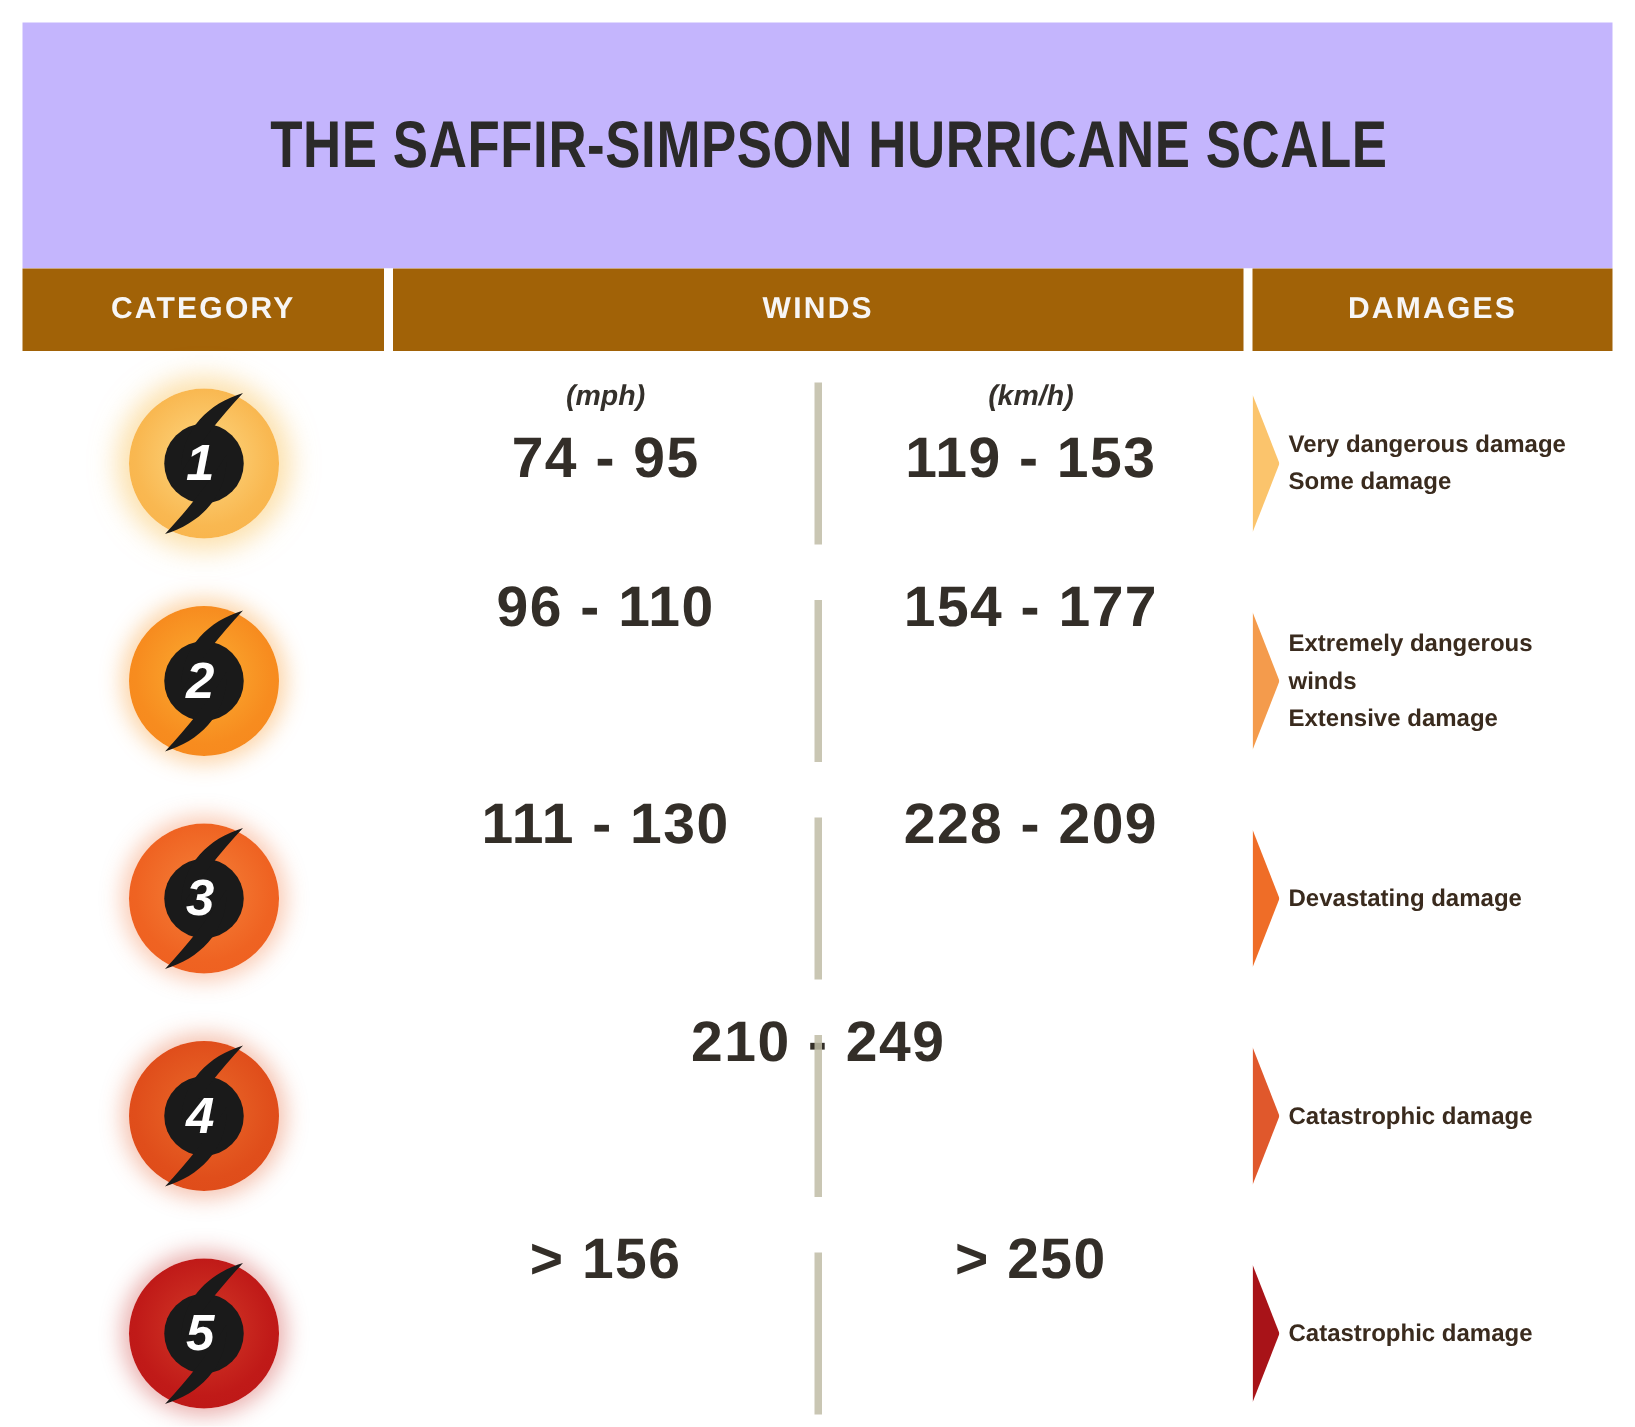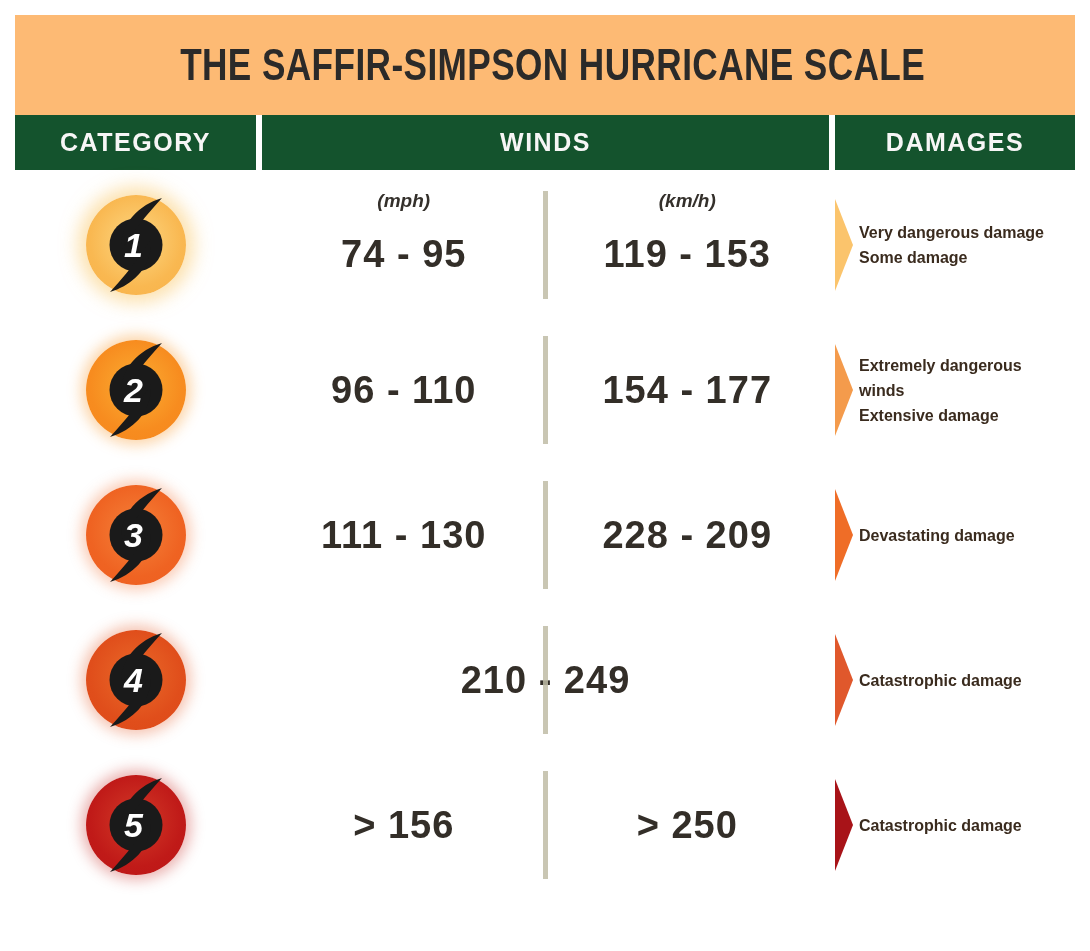--- a/index.html
+++ b/index.html
@@ -1,32 +1,32 @@
 <!DOCTYPE html>
 <html><head>
 <meta charset="utf-8">
 <style>
   html,body{margin:0;padding:0;background:#ffffff;}
   body{width:1090px;height:951px;position:relative;font-family:"Liberation Sans",sans-serif;overflow:hidden;}
   .frame{position:absolute;left:15px;top:15px;width:1060px;}
   
-  .title-band{height:100px;background:#fdba74;display:flex;align-items:center;justify-content:center;padding-left:16px;}
+  .title-band{height:164px;background:#c4b5fd;display:flex;align-items:center;justify-content:center;padding-left:16px;}
   .title-band h1{margin:0;font-size:44px;font-weight:bold;color:#2b2a29;letter-spacing:.5px;transform:scaleX(.8);white-space:nowrap;}
   
   .grid{display:grid;grid-template-columns:241px 567px 240px;grid-template-rows:55px repeat(5,140px);column-gap:6px;row-gap:5px;background:#ffffff;}
-  .hcell{background:#14532d;color:#f7f6f6;display:flex;align-items:center;justify-content:center;font-size:25px;font-weight:bold;letter-spacing:1.5px;}
+  .hcell{background:#a16207;color:#f7f6f6;display:flex;align-items:center;justify-content:center;font-size:20px;font-weight:bold;letter-spacing:1.5px;}
   
   .cat{display:flex;align-items:center;justify-content:center;}
   .icon{position:relative;width:100px;height:100px;border-radius:50%;display:flex;align-items:center;justify-content:center;}
   .icon svg{position:absolute;inset:0;width:100%;height:100%;}
   .icon-num{position:relative;z-index:2;color:#ffffff;font-weight:bold;font-style:italic;font-size:34px;line-height:1;transform:translateX(-2px);}
   
   .winds{position:relative;display:flex;}
-  .half{flex:1 1 50%;display:flex;flex-direction:column;align-items:center;justify-content:center;}
-  .half.units{justify-content:flex-start;padding-top:15px;gap:21px;}
+  .half{flex:1 1 50%;display:flex;flex-direction:column;align-items:center;}
+  .half.units{justify-content:flex-start;padding-top:15px;gap:9px;}
   .divider{position:absolute;left:calc(50% - 2.5px);top:16px;bottom:16px;width:5px;background:rgba(192,188,166,.85);}
   .unit{font-size:19px;font-weight:bold;font-style:italic;color:#34302b;}
   .val{font-size:38px;font-weight:bold;color:#332e28;letter-spacing:1px;white-space:nowrap;}
   
   .dmg{position:relative;display:flex;flex-direction:column;justify-content:center;padding-left:24px;padding-right:6px;}
   .arrow{position:absolute;left:0;top:50%;transform:translateY(-50%);width:18px;height:92px;clip-path:polygon(0 0,100% 50%,0 100%);}
   .dline{font-size:16px;font-weight:bold;line-height:25px;color:#3a2b1e;}
   .r1 .icon{background:radial-gradient(circle at 50% 46%,#fdd883 0%,#f9b851 62%,#f8b047 100%);box-shadow:0 0 18px 8px rgba(250,200,105,.55);}
   .r1 .arrow{background:#fbc46c;}
   .r2 .icon{background:radial-gradient(circle at 50% 46%,#fbae33 0%,#f78c1f 62%,#f6861c 100%);box-shadow:0 0 14px 5px rgba(247,150,40,.40);}

